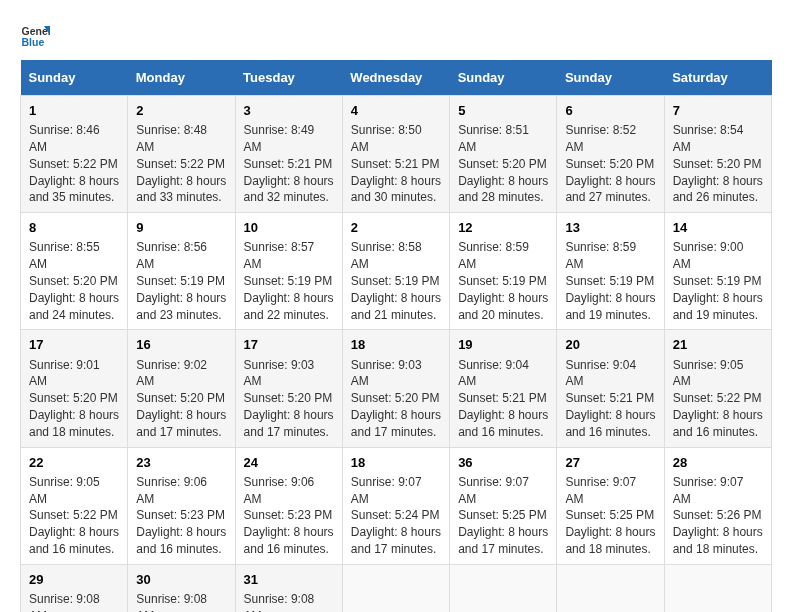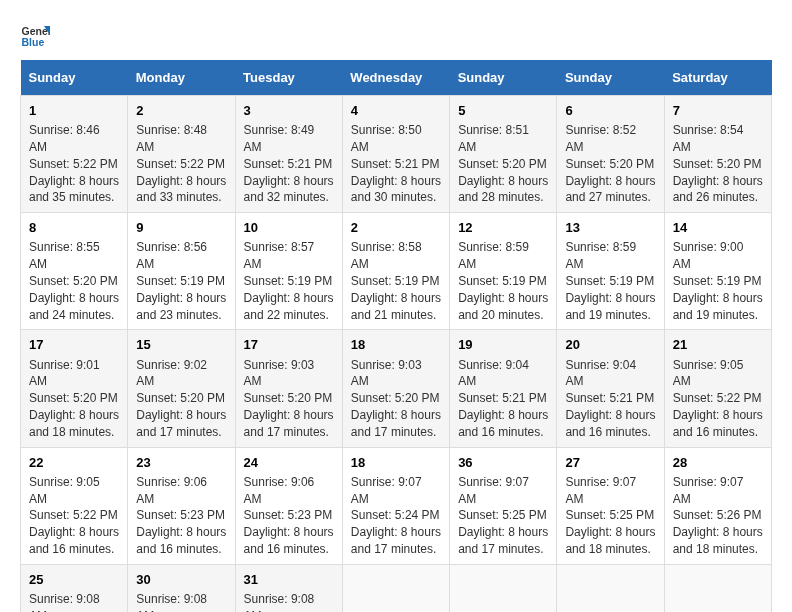--- a/index.html
+++ b/index.html
@@ -164,21 +164,21 @@
           <span class="day-num">14</span>
           <div class="day-info">Sunrise: 9:00 AM<br>Sunset: 5:19 PM<br>Daylight: 8 hours and 19 minutes.</div>
         </td>
       </tr>
       <tr>
         <td>
           <span class="day-num">17</span>
           <div class="day-info">Sunrise: 9:01 AM<br>Sunset: 5:20 PM<br>Daylight: 8 hours and 18 minutes.</div>
         </td>
         <td>
-          <span class="day-num">15</span>
+          <span class="day-num">16</span>
           <div class="day-info">Sunrise: 9:02 AM<br>Sunset: 5:20 PM<br>Daylight: 8 hours and 17 minutes.</div>
         </td>
         <td>
           <span class="day-num">17</span>
           <div class="day-info">Sunrise: 9:03 AM<br>Sunset: 5:20 PM<br>Daylight: 8 hours and 17 minutes.</div>
         </td>
         <td>
           <span class="day-num">18</span>
           <div class="day-info">Sunrise: 9:03 AM<br>Sunset: 5:20 PM<br>Daylight: 8 hours and 17 minutes.</div>
         </td>
@@ -220,21 +220,21 @@
           <span class="day-num">27</span>
           <div class="day-info">Sunrise: 9:07 AM<br>Sunset: 5:25 PM<br>Daylight: 8 hours and 18 minutes.</div>
         </td>
         <td>
           <span class="day-num">28</span>
           <div class="day-info">Sunrise: 9:07 AM<br>Sunset: 5:26 PM<br>Daylight: 8 hours and 18 minutes.</div>
         </td>
       </tr>
       <tr>
         <td>
-          <span class="day-num">25</span>
+          <span class="day-num">29</span>
           <div class="day-info">Sunrise: 9:08 AM<br>Sunset: 5:27 PM<br>Daylight: 8 hours and 19 minutes.</div>
         </td>
         <td>
           <span class="day-num">30</span>
           <div class="day-info">Sunrise: 9:08 AM<br>Sunset: 5:28 PM<br>Daylight: 8 hours and 20 minutes.</div>
         </td>
         <td>
           <span class="day-num">31</span>
           <div class="day-info">Sunrise: 9:08 AM<br>Sunset: 5:29 PM<br>Daylight: 8 hours and 20 minutes.</div>
         </td>

